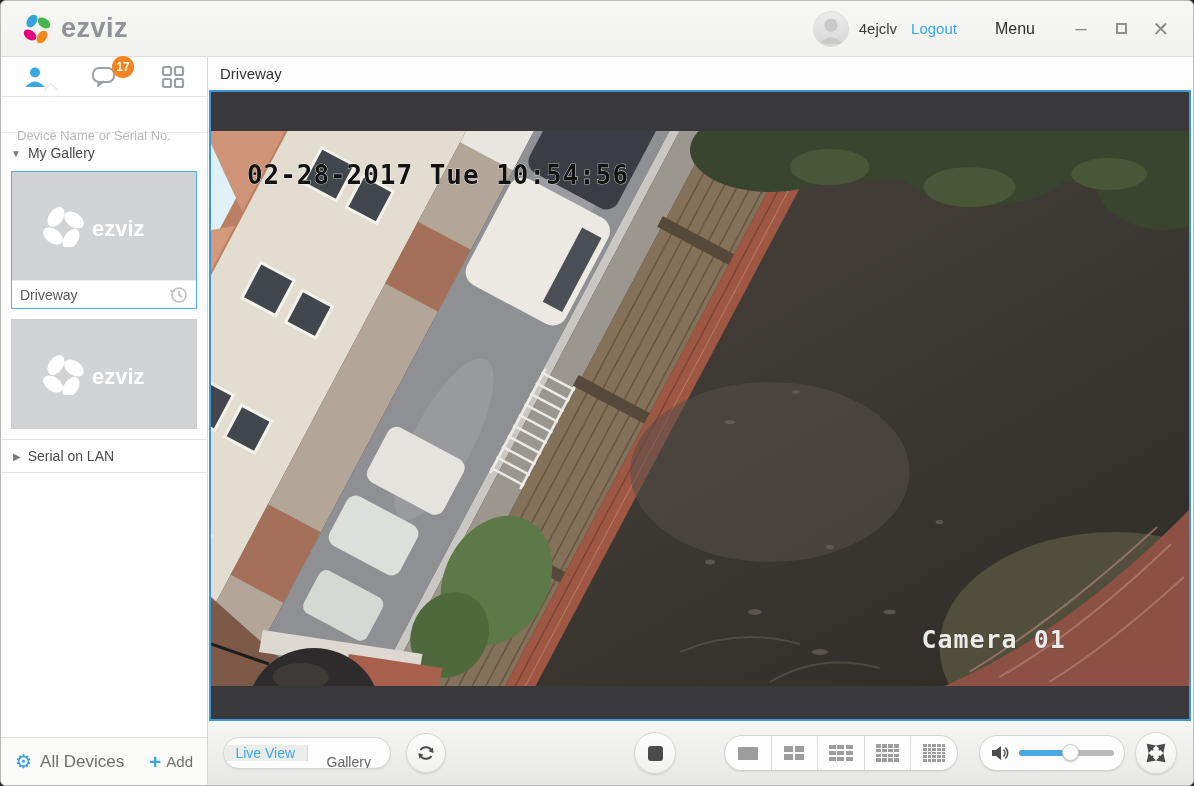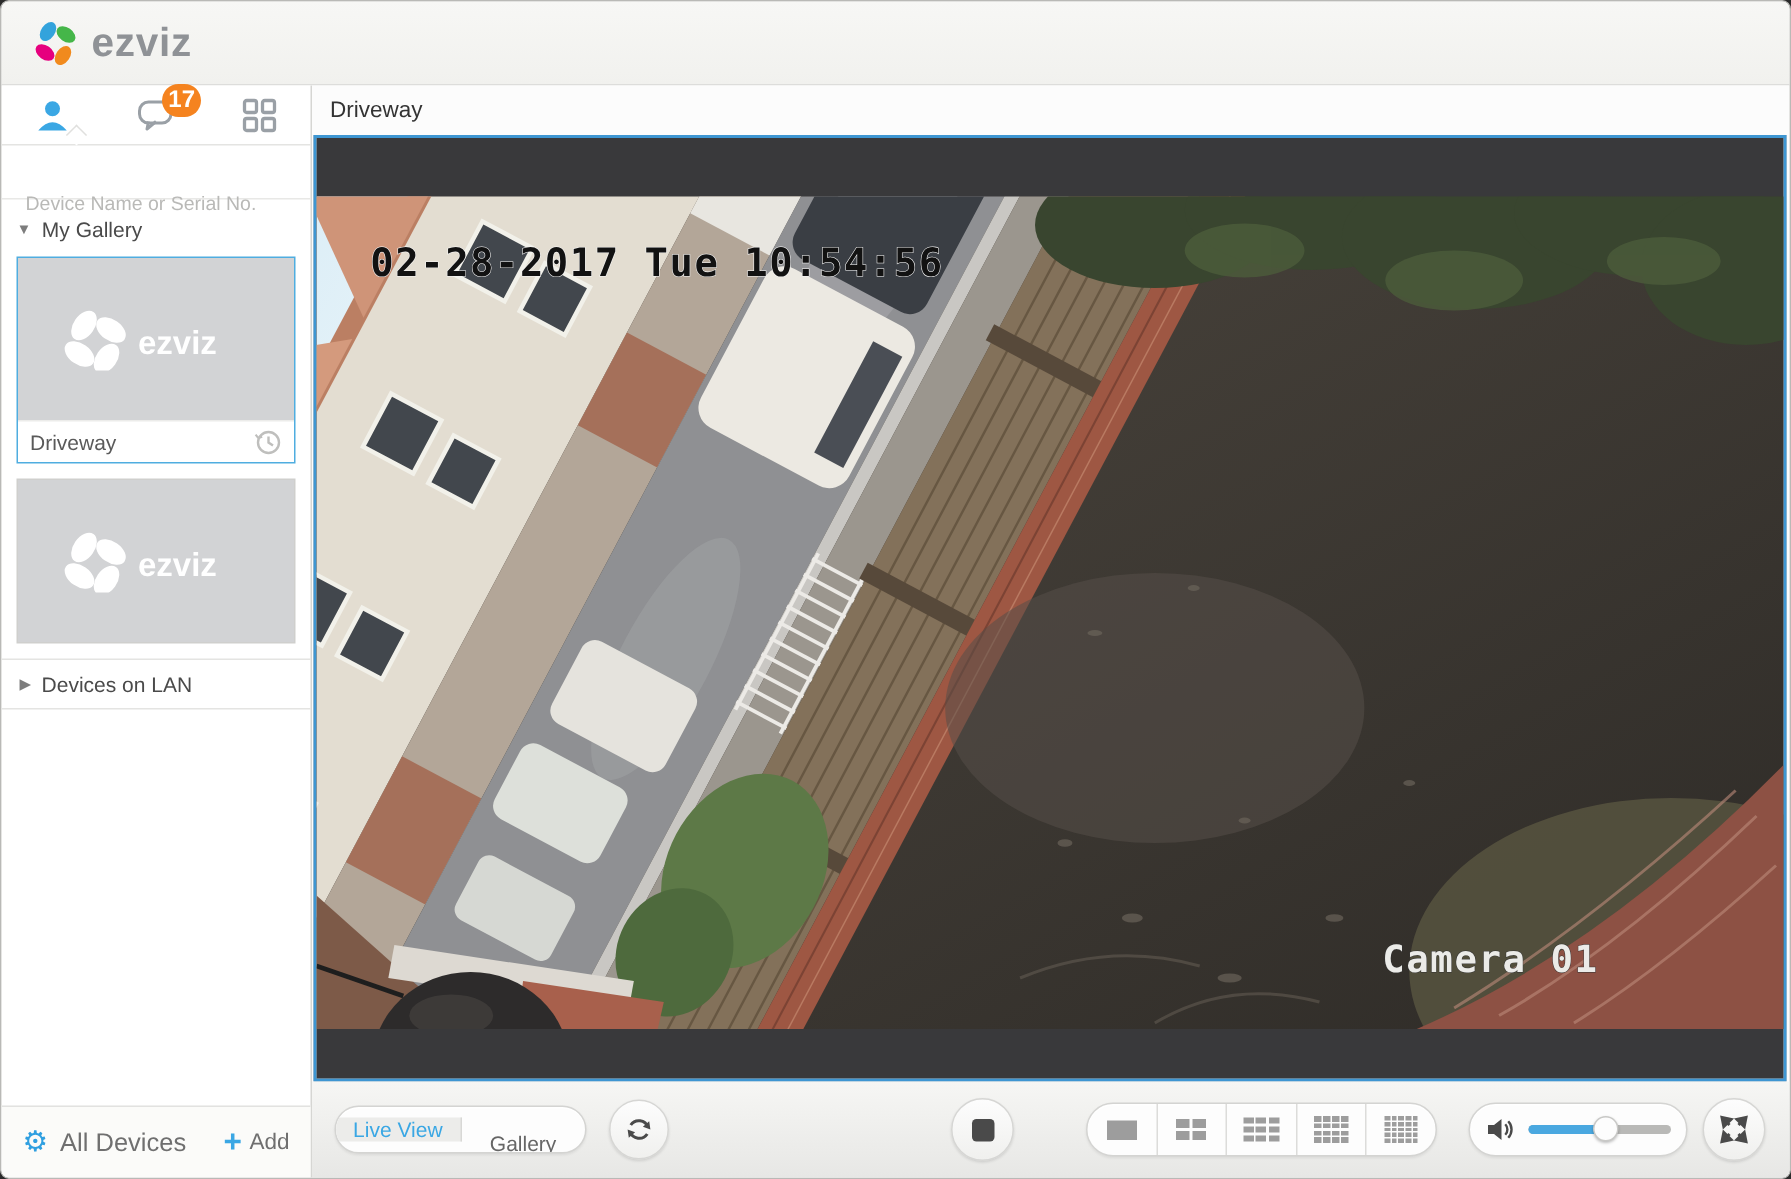--- a/index.html
+++ b/index.html
@@ -17,21 +17,21 @@
   .menu{font-size:16px;color:#2e2e2e;margin-left:38px;cursor:pointer;}
   .winbtn{width:40px;height:30px;display:flex;align-items:center;justify-content:center;color:#8a8a8a;cursor:pointer;}
   .winbtn.min{margin-left:26px;font-size:20px;}
   .maxbox{width:11px;height:11px;border:2px solid #909090;}
   .winbtn.close{font-size:20px;margin-right:12px;}
 
   
   #sidebar{position:absolute;left:0;top:56px;bottom:0;width:207px;background:#fff;border-right:1px solid #d6d6d3;}
   .tabs{height:40px;display:flex;align-items:center;justify-content:space-around;border-bottom:1px solid #e4e4e2;position:relative;}
   .tab{position:relative;width:40px;height:34px;display:flex;align-items:center;justify-content:center;cursor:pointer;}
-  .badge{position:absolute;top:-4px;right:-10px;min-width:22px;height:22px;border-radius:11px;background:#f5831f;color:#fff;font-size:16px;font-weight:bold;display:flex;align-items:center;justify-content:center;padding:10px 4px;}
+  .badge{position:absolute;top:-4px;right:-10px;min-width:22px;height:22px;border-radius:11px;background:#f5831f;color:#fff;font-size:12px;font-weight:bold;display:flex;align-items:center;justify-content:center;padding:10px 4px;}
   .tab-caret{position:absolute;left:31px;bottom:-1px;width:10px;height:10px;background:#fff;border-left:1px solid #e0e0de;border-top:1px solid #e0e0de;transform:rotate(45deg);}
   .search-row{height:36px;display:flex;align-items:center;padding:0 14px;border-bottom:1px solid #e8e8e6;}
   .search-input{flex:1;border:none;outline:none;font-size:13px;color:#555;background:transparent;font-family:"Liberation Sans",sans-serif;margin-top:42px;}
   .search-input::placeholder{color:#b9b9b7;}
   .section-head{height:32px;display:flex;align-items:center;padding:0 10px;font-size:14px;color:#4a4a4a;margin-top:4px;}
   .tri{font-size:10px;color:#7d7d7d;margin-right:7px;}
   .cam-card{margin:2px 10px 10px 10px;border:1px solid #cfcfcd;background:#fff;cursor:pointer;}
   .cam-card.selected{border-color:#4fade0;}
   .cam-thumb{height:108px;background:#d2d3d5;display:flex;align-items:center;justify-content:center;}
   .cam-label{height:28px;display:flex;align-items:center;padding:0 8px;border-top:1px solid #ececea;}
@@ -82,20 +82,36 @@
       <svg width="36" height="36" viewBox="0 0 36 36">
         <g>
           <ellipse cx="13" cy="10" rx="7" ry="4.6" transform="rotate(-55 13 10)" fill="#33a3dc"></ellipse>
           <ellipse cx="25" cy="12" rx="7" ry="4.6" transform="rotate(35 25 12)" fill="#45b649"></ellipse>
           <ellipse cx="11" cy="24" rx="7" ry="4.6" transform="rotate(35 11 24)" fill="#e6007e"></ellipse>
           <ellipse cx="23" cy="26" rx="7" ry="4.6" transform="rotate(-55 23 26)" fill="#f18a1d"></ellipse>
         </g>
       </svg>
       <span class="brand-text">ezviz</span>
     </div>
+    <div class="tb-right">
+      <div class="avatar">
+        <svg width="36" height="36" viewBox="0 0 36 36">
+          <circle cx="18" cy="14" r="7" fill="#c9c9c9"></circle>
+          <path d="M5 34 q13 -14 26 0 z" fill="#c9c9c9"></path>
+        </svg>
+      </div>
+      <span class="username">4ejclv</span>
+      <span class="logout">Logout</span>
+      <span class="menu">Menu</span>
+      <span class="winbtn min">–</span>
+      <span class="winbtn">
+          <span class="maxbox"></span>
+        </span>
+      <span class="winbtn close">✕</span>
+    </div>
   </div>
 
   <div id="sidebar">
     <div class="tabs">
       <div class="tab">
         <svg width="24" height="24" viewBox="0 0 24 24">
           <circle cx="12" cy="7.5" r="5" fill="#3aa7e4"></circle>
           <path d="M2.5 22 q9.5 -11 19 0 z" fill="#3aa7e4"></path>
         </svg>
         <div class="tab-caret"></div>
@@ -161,21 +177,21 @@
             <ellipse cx="19" cy="31" rx="11" ry="7" transform="rotate(35 19 31)"></ellipse>
             <ellipse cx="37" cy="34" rx="11" ry="7" transform="rotate(-55 37 34)"></ellipse>
             <text x="58" y="31" font-size="22" font-weight="bold" font-family="Liberation Sans,sans-serif">ezviz</text>
           </g>
         </svg>
       </div>
     </div>
 
     <div class="lan-row">
       <span class="tri">▶</span>
-      <span>Devices on LAN</span>
+      <span>Serial on LAN</span>
     </div>
 
     <div id="side-footer">
       <span class="gear">⚙</span>
       <span class="all-devices">All Devices</span>
       <span class="add-btn">
         <span class="plus">+</span>
         <span class="add-label">Add</span>
       </span>
     </div>

